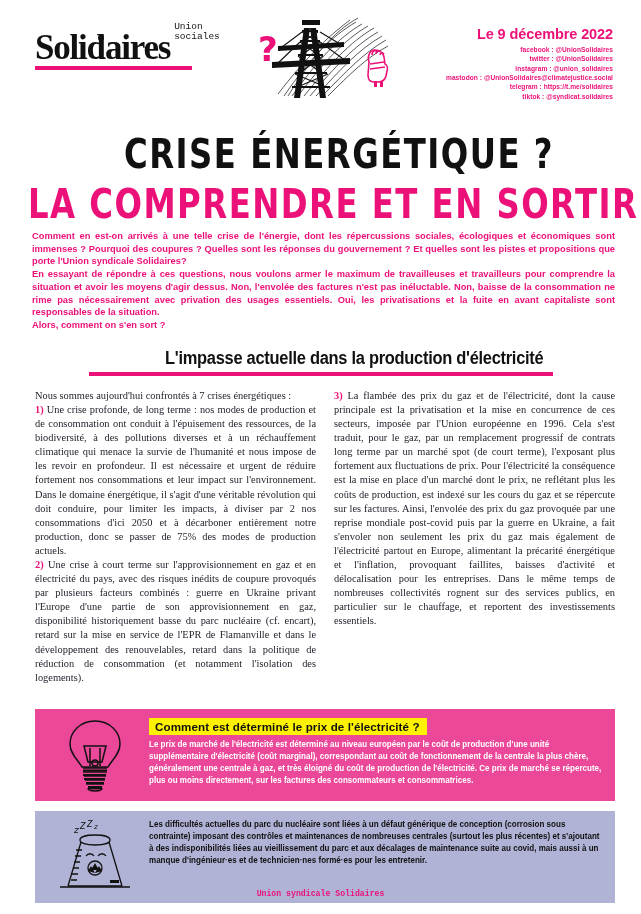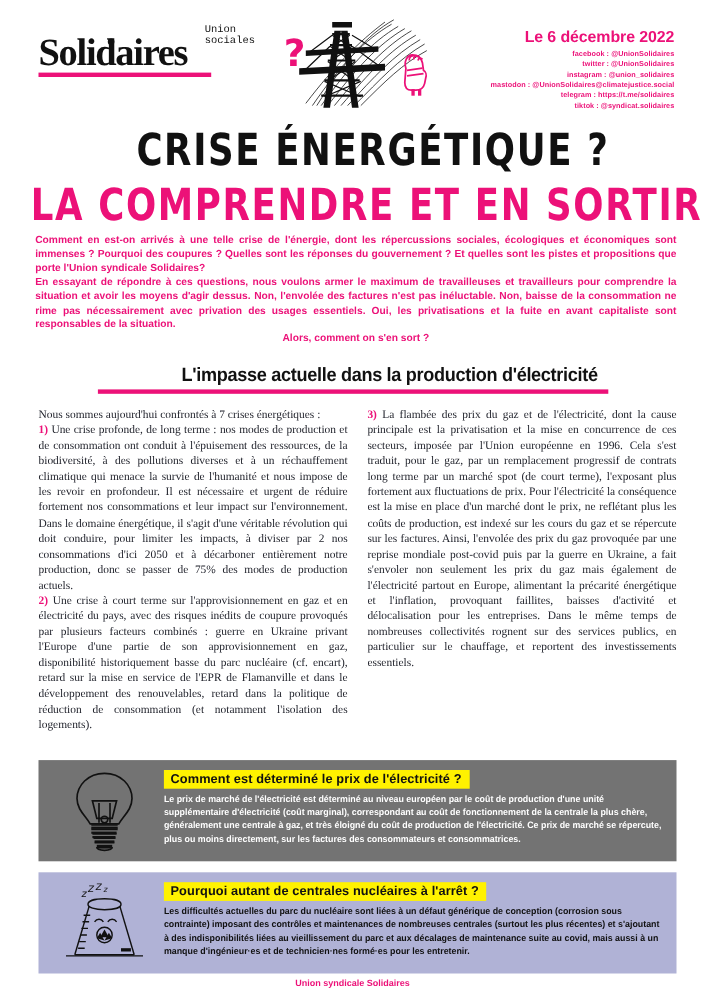--- a/index.html
+++ b/index.html
@@ -34,21 +34,21 @@
 
   .logo-block {
     position: absolute;
     left: 35px;
     top: 22px;
     width: 175px;
   }
   .logo-row {
     display: flex;
     align-items: flex-end;
-    gap: 16px;
+    gap: 4px;
   }
   .logo-word {
     font-family: "Liberation Serif", serif;
     font-weight: bold;
     font-size: 35px;
     line-height: 0.95;
     letter-spacing: -1.2px;
     color: #111111;
     position: relative;
   }
@@ -119,21 +119,21 @@
   .contact-line {
     font-weight: bold;
     font-size: 6.6px;
     line-height: 1.42;
     letter-spacing: 0.05px;
   }
 
   
   .title-wrap {
     position: relative;
-    margin-top: 2px;
+    margin-top: 20px;
     height: 98px;
     padding-left: 12px;
   }
   .title-l1, .title-l2 {
     font-family: "DejaVu Sans", sans-serif;
     font-weight: bold;
     text-transform: uppercase;
     letter-spacing: 1.5px;
     line-height: 1;
     white-space: nowrap;
@@ -161,21 +161,21 @@
   .intro {
     margin: 4px 26px 0 32px;
     color: #ec1178;
     font-weight: bold;
     font-size: 9.3px;
     line-height: 1.37;
     text-align: justify;
     text-justify: inter-word;
   }
   .intro p { margin: 0; }
-  .intro p.no-just { text-align: center; }
+  .intro p.no-just { text-align: left; }
 
   
   .section-head {
     margin: 16px auto 0 auto;
     width: 470px;
     text-align: right;
   }
   .section-head .txt {
     font-family: "Liberation Sans", sans-serif;
     font-weight: bold;
@@ -215,21 +215,21 @@
   }
 
   
   .box {
     margin: 0 26px 0 35px;
     display: flex;
     align-items: flex-start;
     box-sizing: border-box;
   }
   .box-pink {
-    background: #737373;
+    background: #ec4899;
     margin-top: 24px;
     height: 92px;
     padding: 8px 10px 8px 8px;
   }
   .box-lav {
     background: #b0b2d6;
     margin-top: 10px;
     height: 92px;
     padding: 8px 10px 8px 8px;
   }
@@ -270,21 +270,21 @@
   .box-pink .box-title { color: #111111; }
 
   
   .footer {
     position: absolute;
     left: 0;
     right: 0;
     bottom: 16px;
     text-align: center;
     color: #ec1178;
-    font-family: Liberation Sans, sans-serif;
+    font-family: Liberation Mono, monospace;
     font-weight: bold;
     font-size: 8.2px;
   }
 </style>
 </head>
 <body>
 
 <div class="page">
 
   <div class="header">
@@ -350,21 +350,21 @@
           <path d="M6 27 L21 25"></path>
         </g>
         <g fill="#ec1178">
           <rect x="10" y="39" width="3" height="6"></rect>
           <rect x="16" y="39" width="3" height="6"></rect>
         </g>
       </svg>
     </div>
 
     <div class="contact">
-      <div class="contact-date">Le 6 décembre 2022</div>
+      <div class="contact-date">Le 9 décembre 2022</div>
       <div class="contact-line">facebook : @UnionSolidaires</div>
       <div class="contact-line">twitter : @UnionSolidaires</div>
       <div class="contact-line">instagram : @union_solidaires</div>
       <div class="contact-line">mastodon : @UnionSolidaires@climatejustice.social</div>
       <div class="contact-line">telegram : https://t.me/solidaires</div>
       <div class="contact-line">tiktok : @syndicat.solidaires</div>
     </div>
   </div>
 
   <div class="title-wrap">
@@ -446,20 +446,19 @@
         <g fill="#111">
           <path d="M43 43 l4 7 h-8 z"></path>
           <path d="M43 53 l-4 -7 -3 5 z"></path>
           <path d="M43 53 l4 -7 3 5 z"></path>
           <circle cx="43" cy="48" r="1.6"></circle>
           <rect x="58" y="60" width="9" height="3"></rect>
         </g>
       </svg>
     </div>
     <div class="box-body">
-      <div class="box-title">Pourquoi autant de centrales nucléaires à l'arrêt ?</div>
       <div class="box-text">Les difficultés actuelles du parc du nucléaire sont liées à un défaut générique de conception (corrosion sous contrainte) imposant des contrôles et maintenances de nombreuses centrales (surtout les plus récentes) et s'ajoutant à des indisponibilités liées au vieillissement du parc et aux décalages de maintenance suite au covid, mais aussi à un manque d'ingénieur·es et de technicien·nes formé·es pour les entretenir.</div>
     </div>
   </div>
 
   <div class="footer">Union syndicale Solidaires</div>
 
 </div>
 
 </body></html>

